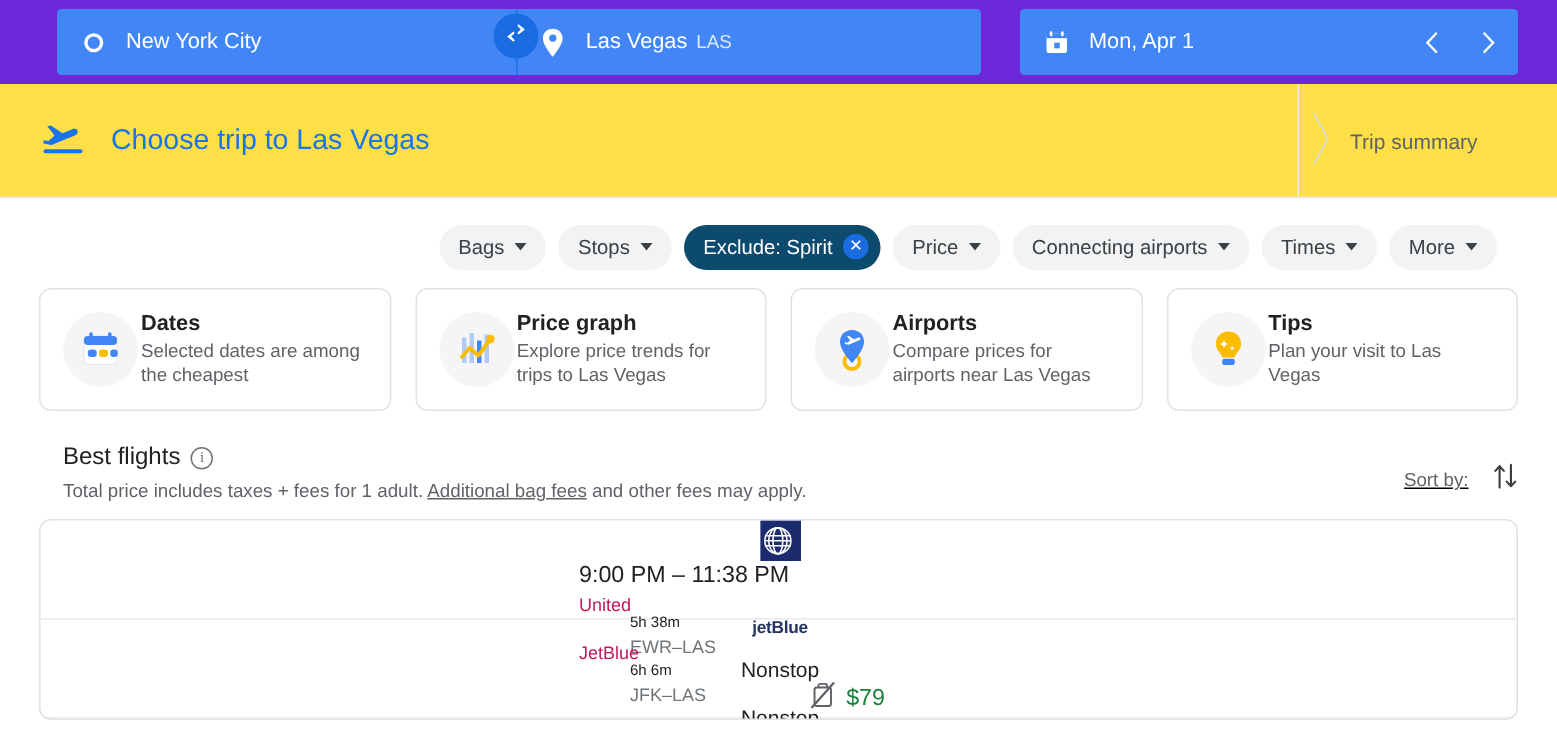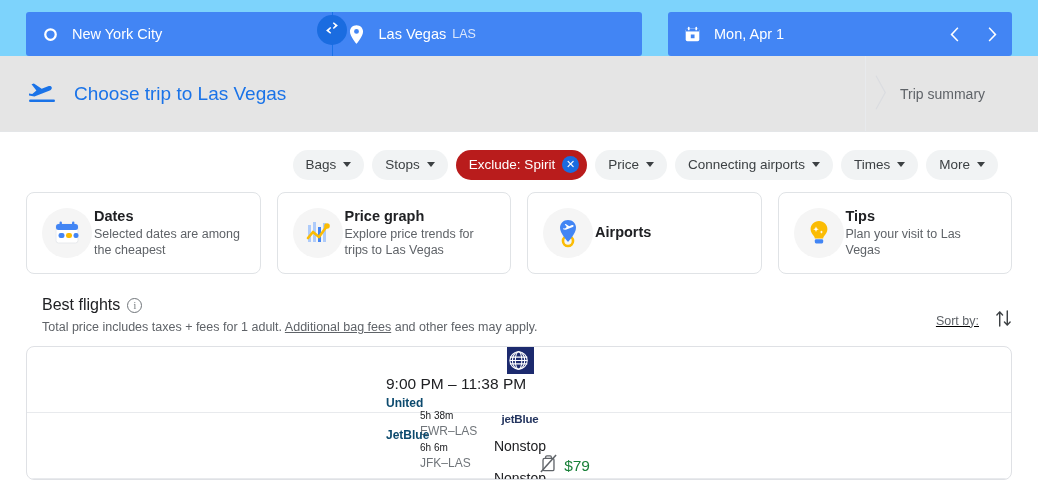--- a/index.html
+++ b/index.html
@@ -7,24 +7,24 @@
     width: 1038px; height: 503px;
     background: #ffffff;
     font-family: "Liberation Sans", sans-serif;
     overflow: hidden;
   }
 
   
   .searchbar {
     position: relative;
     height: 56px;
-    background: #7dd3fc;
-    padding: 6px 26px 0 26px;
+    background: #6d28d9;
+    padding: 6px 26px 0 38px;
     display: flex;
-    align-items: flex-end;
+    align-items: flex-start;
   }
   .sb-group {
     display: flex;
     align-items: center;
     height: 44px;
     background: #4285f4;
     border-radius: 3px;
     position: relative;
   }
   .sb-od { width: 616px; }
@@ -67,21 +67,21 @@
     width: 22px; height: 22px;
     display: flex; align-items: center; justify-content: center;
     color: #ffffff; cursor: pointer;
   }
 
   
   .choose-wrap {
     display: flex;
     height: 76px;
     border-bottom: 1px solid #e4e6e8;
-    background: #e5e5e5;
+    background: #fde047;
     padding-left: 26px;
   }
   .choose-left {
     flex: 1;
     display: flex; align-items: center;
     gap: 14px;
     border-right: 1px solid #e8eaed;
   }
   .plane-icon { width: 34px; height: 26px; flex: 0 0 auto; }
   .choose-title {
@@ -114,21 +114,21 @@
     height: 30px;
     padding: 0 13px;
     border-radius: 15px;
     background: #f1f3f4;
     color: #3c4043;
     font-size: 13.5px;
     cursor: pointer;
     white-space: nowrap;
   }
   .chip.active {
-    background: #b91c1c;
+    background: #0c4a6e;
     color: #ffffff;
     padding-right: 8px;
     justify-content: center;
   }
   .caret {
     width: 0; height: 0;
     border-left: 4.5px solid transparent;
     border-right: 4.5px solid transparent;
     border-top: 5px solid #3c4043;
   }
@@ -205,21 +205,21 @@
     cursor: pointer;
     flex-direction: column;
   }
   .fr-logo {
     width: 44px; flex: 0 0 auto;
     display: flex; align-items: center; justify-content: center;
   }
   .fr-times { width: 300px; flex: 0 0 auto; padding-left: 16px; }
   .fr-time { font-size: 15.5px; color: #202124; }
   .fr-time sup { font-size: 9.5px; }
-  .fr-airline { font-size: 12px; color: #0c4a6e; margin-top: 3px; font-weight: bold; }
+  .fr-airline { font-size: 12px; color: #be185d; margin-top: 3px; }
   .fr-dur { width: 200px; flex: 0 0 auto; }
   .fr-durv { font-size: 10px; color: #202124; }
   .fr-route { font-size: 12px; color: #70757a; margin-top: 3px; }
   .fr-stops { flex: 1; font-size: 14px; color: #202124; }
   .fr-price-wrap {
     display: flex; align-items: center; justify-content: flex-end;
     gap: 7px;
     width: 140px; flex: 0 0 auto;
   }
   .fr-price { font-size: 15.5px; }
@@ -398,20 +398,21 @@
   <div class="card">
     <span class="card-icon">
       <svg width="36" height="36" viewBox="0 0 36 36">
         <circle cx="18" cy="26" r="5" fill="none" stroke="#fbbc04" stroke-width="2.6"></circle>
         <path d="M18 5c-4.6 0-8 3.4-8 7.8 0 5.8 8 14.2 8 14.2s8-8.4 8-14.2C26 8.4 22.6 5 18 5z" fill="#4285f4"></path>
         <path d="M13 13.2l2 .3 1.8-1.6-2.1-2.7 1.1-.3 3.4 2.3 2.8-1.1c.6-.3 1.3-.1 1.6.4.2.6-.2 1.2-.8 1.4l-7 2.9-2.3-.4z" fill="#ffffff"></path>
       </svg>
     </span>
     <div>
       <div class="card-title">Airports</div>
+      <div class="card-sub">Compare prices for airports near Las Vegas</div>
     </div>
   </div>
 
   <div class="card">
     <span class="card-icon">
       <svg width="36" height="36" viewBox="0 0 36 36">
         <path d="M18 6c-5 0-8.4 3.7-8.4 8.2 0 3.1 1.8 5 3 6.6.8 1 1.1 1.7 1.2 2.6h8.4c.1-.9.4-1.6 1.2-2.6 1.2-1.6 3-3.5 3-6.6C26.4 9.7 23 6 18 6z" fill="#fbbc04"></path>
         <rect x="13.8" y="24.2" width="8.4" height="4.2" rx="1.4" fill="#4285f4"></rect>
         <path d="M15 11.5l.8 2 2 .8-2 .8-.8 2-.8-2-2-.8 2-.8z" fill="#ffffff"></path>
         <path d="M20.4 15.4l.5 1.2 1.2.5-1.2.5-.5 1.2-.5-1.2-1.2-.5 1.2-.5z" fill="#ffffff"></path>

